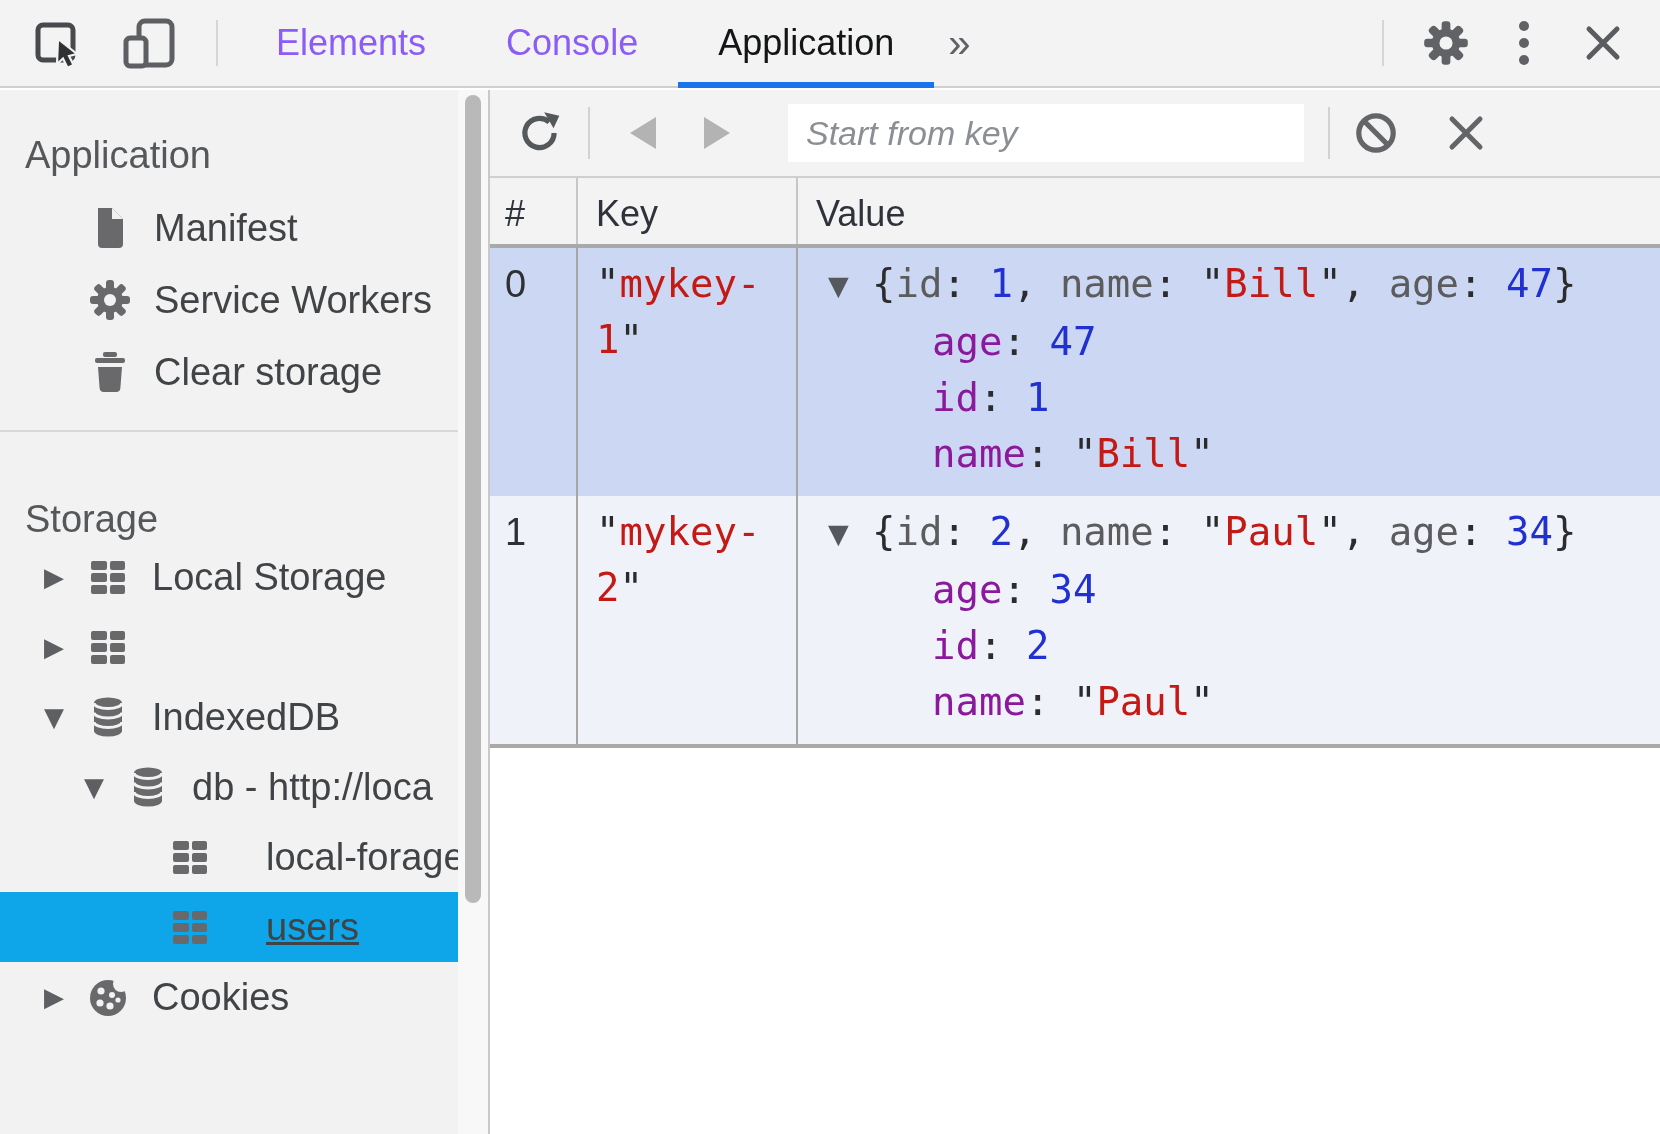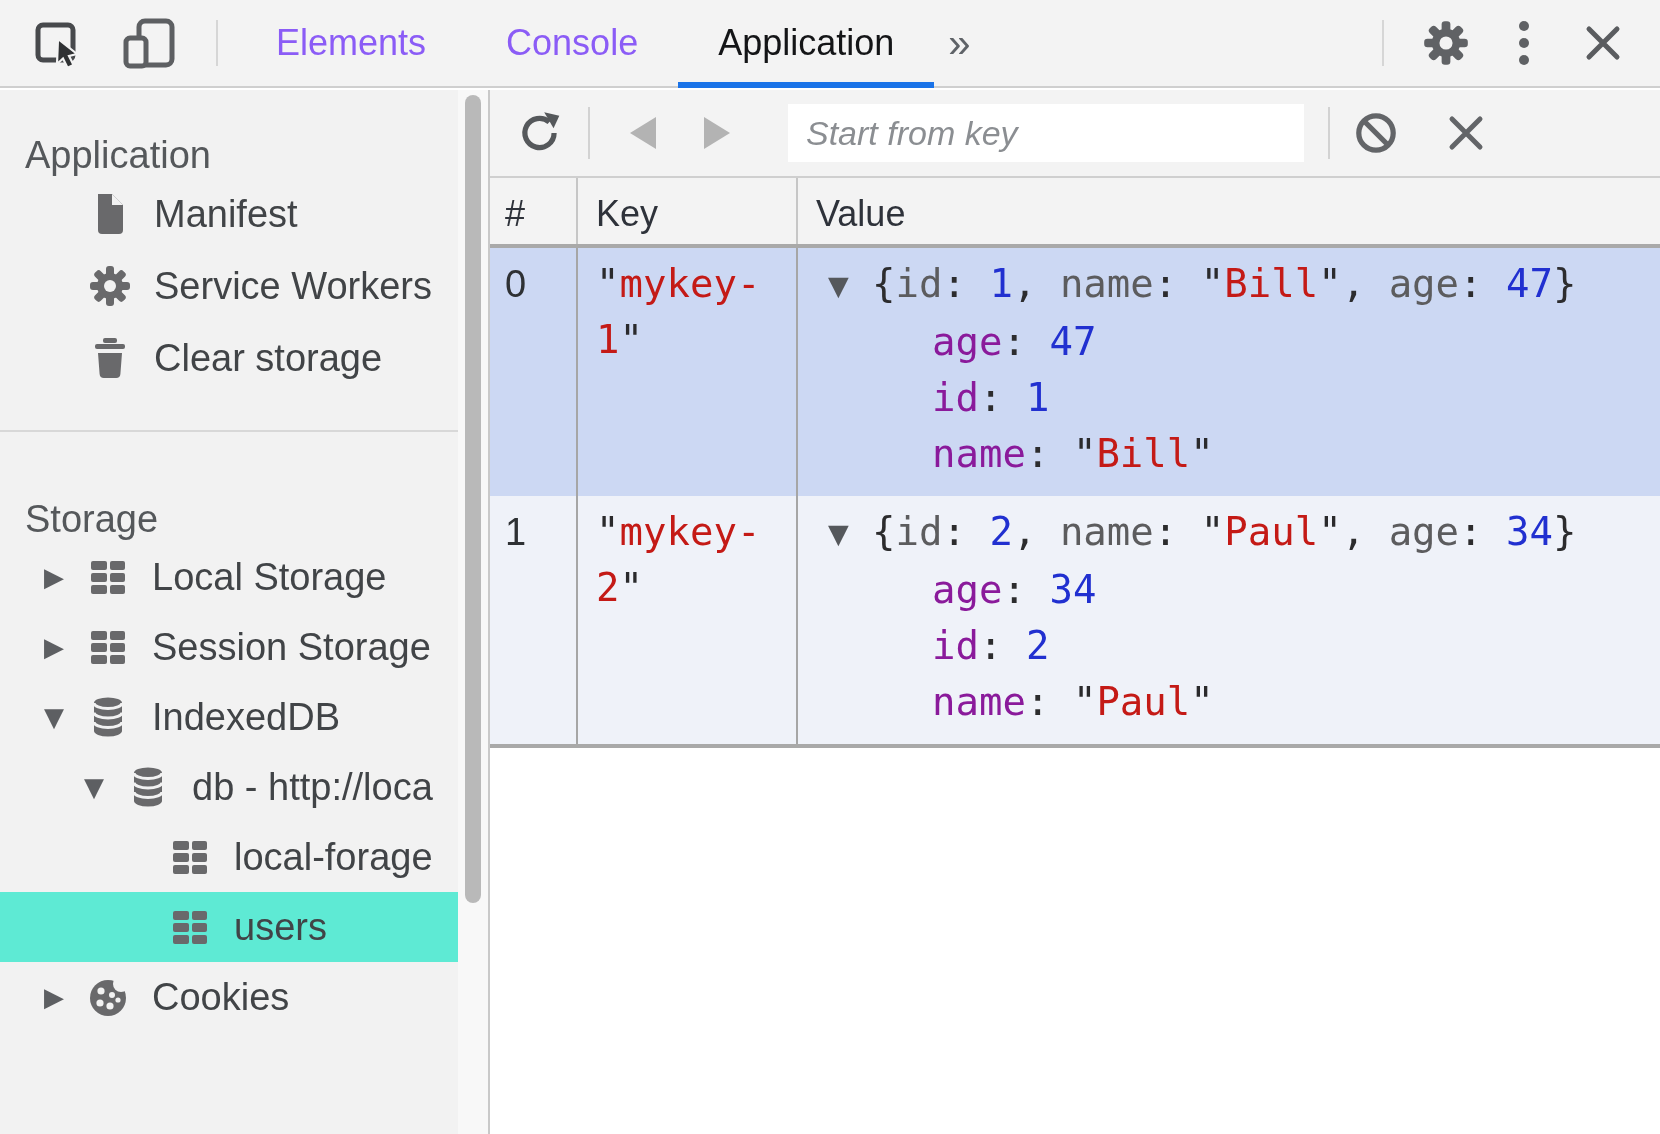--- a/index.html
+++ b/index.html
@@ -26,25 +26,25 @@
   .sidebar { position:absolute; left:0; top:90px; width:490px; height:1044px;
              background:#f2f2f2; border-right:2px solid #c9c9c9; overflow:hidden; }
   .side-inner { width:458px; }
   .section-title { margin-top:42px; padding-left:25px; height:46px; line-height:46px;
                    font-size:38px; color:#55585b; }
   .section-title.storage { margin-top:64px; }
   .side-divider { margin-top:36px; height:2px; background:#d8d8d8; width:458px; }
   .side-item { display:flex; align-items:center; height:72px; width:458px;
                font-size:38px; color:#414447; white-space:nowrap; overflow:hidden; }
   .storage-tree .side-item { height:70px; }
-  .side-item.selected { background:#5eead4; }
-  .ind-app { padding-left:88px; }
+  .side-item.selected { background:#0ea5e9;text-decoration:underline; }
+  .ind-app { padding-left:88px;align-items:flex-end; }
   .ind-d1 { padding-left:44px; }
   .ind-d2 { padding-left:84px; }
-  .ind-d3 { padding-left:168px; }
+  .ind-d3 { padding-left:168px;gap:32px; }
   .exp { flex:none; width:42px; font-size:26px; color:#5d5f62;
          font-family:"DejaVu Sans", sans-serif; }
   .s-icon { flex:none; width:44px; height:44px; margin-right:22px; }
   .side-label { flex:none; }
   .side-scroll-track { position:absolute; left:458px; top:0; width:30px; height:1044px;
                        background:#f8f8f8; }
   .side-scroll-thumb { position:absolute; left:7px; top:5px; width:16px; height:808px;
                        background:#b9b9b9; border-radius:9px; }
 
   
@@ -206,21 +206,20 @@
         <svg class="s-icon" viewBox="0 0 44 44">
           <g fill="#69696b">
             <rect x="5" y="6" width="16" height="9" rx="2"></rect>
               <rect x="24" y="6" width="15" height="9" rx="2"></rect>
             <rect x="5" y="18" width="16" height="9" rx="2"></rect>
               <rect x="24" y="18" width="15" height="9" rx="2"></rect>
             <rect x="5" y="30" width="16" height="9" rx="2"></rect>
               <rect x="24" y="30" width="15" height="9" rx="2"></rect>
           </g>
         </svg>
-        <span class="side-label">Session Storage</span>
       </div>
 
       <div class="side-item ind-d1">
         <span class="exp">▼</span>
         <svg class="s-icon" viewBox="0 0 44 44">
           <path d="M8 8 a14 5.5 0 0 1 28 0 v28 a14 5.5 0 0 1 -28 0 z" fill="#69696b"></path>
           <path d="M8 8 a14 5.5 0 0 0 28 0" stroke="#f2f2f2" stroke-width="3" fill="none"></path>
           <path d="M8 17.5 a14 5.5 0 0 0 28 0" stroke="#f2f2f2" stroke-width="3" fill="none"></path>
           <path d="M8 27 a14 5.5 0 0 0 28 0" stroke="#f2f2f2" stroke-width="3" fill="none"></path>
         </svg>

